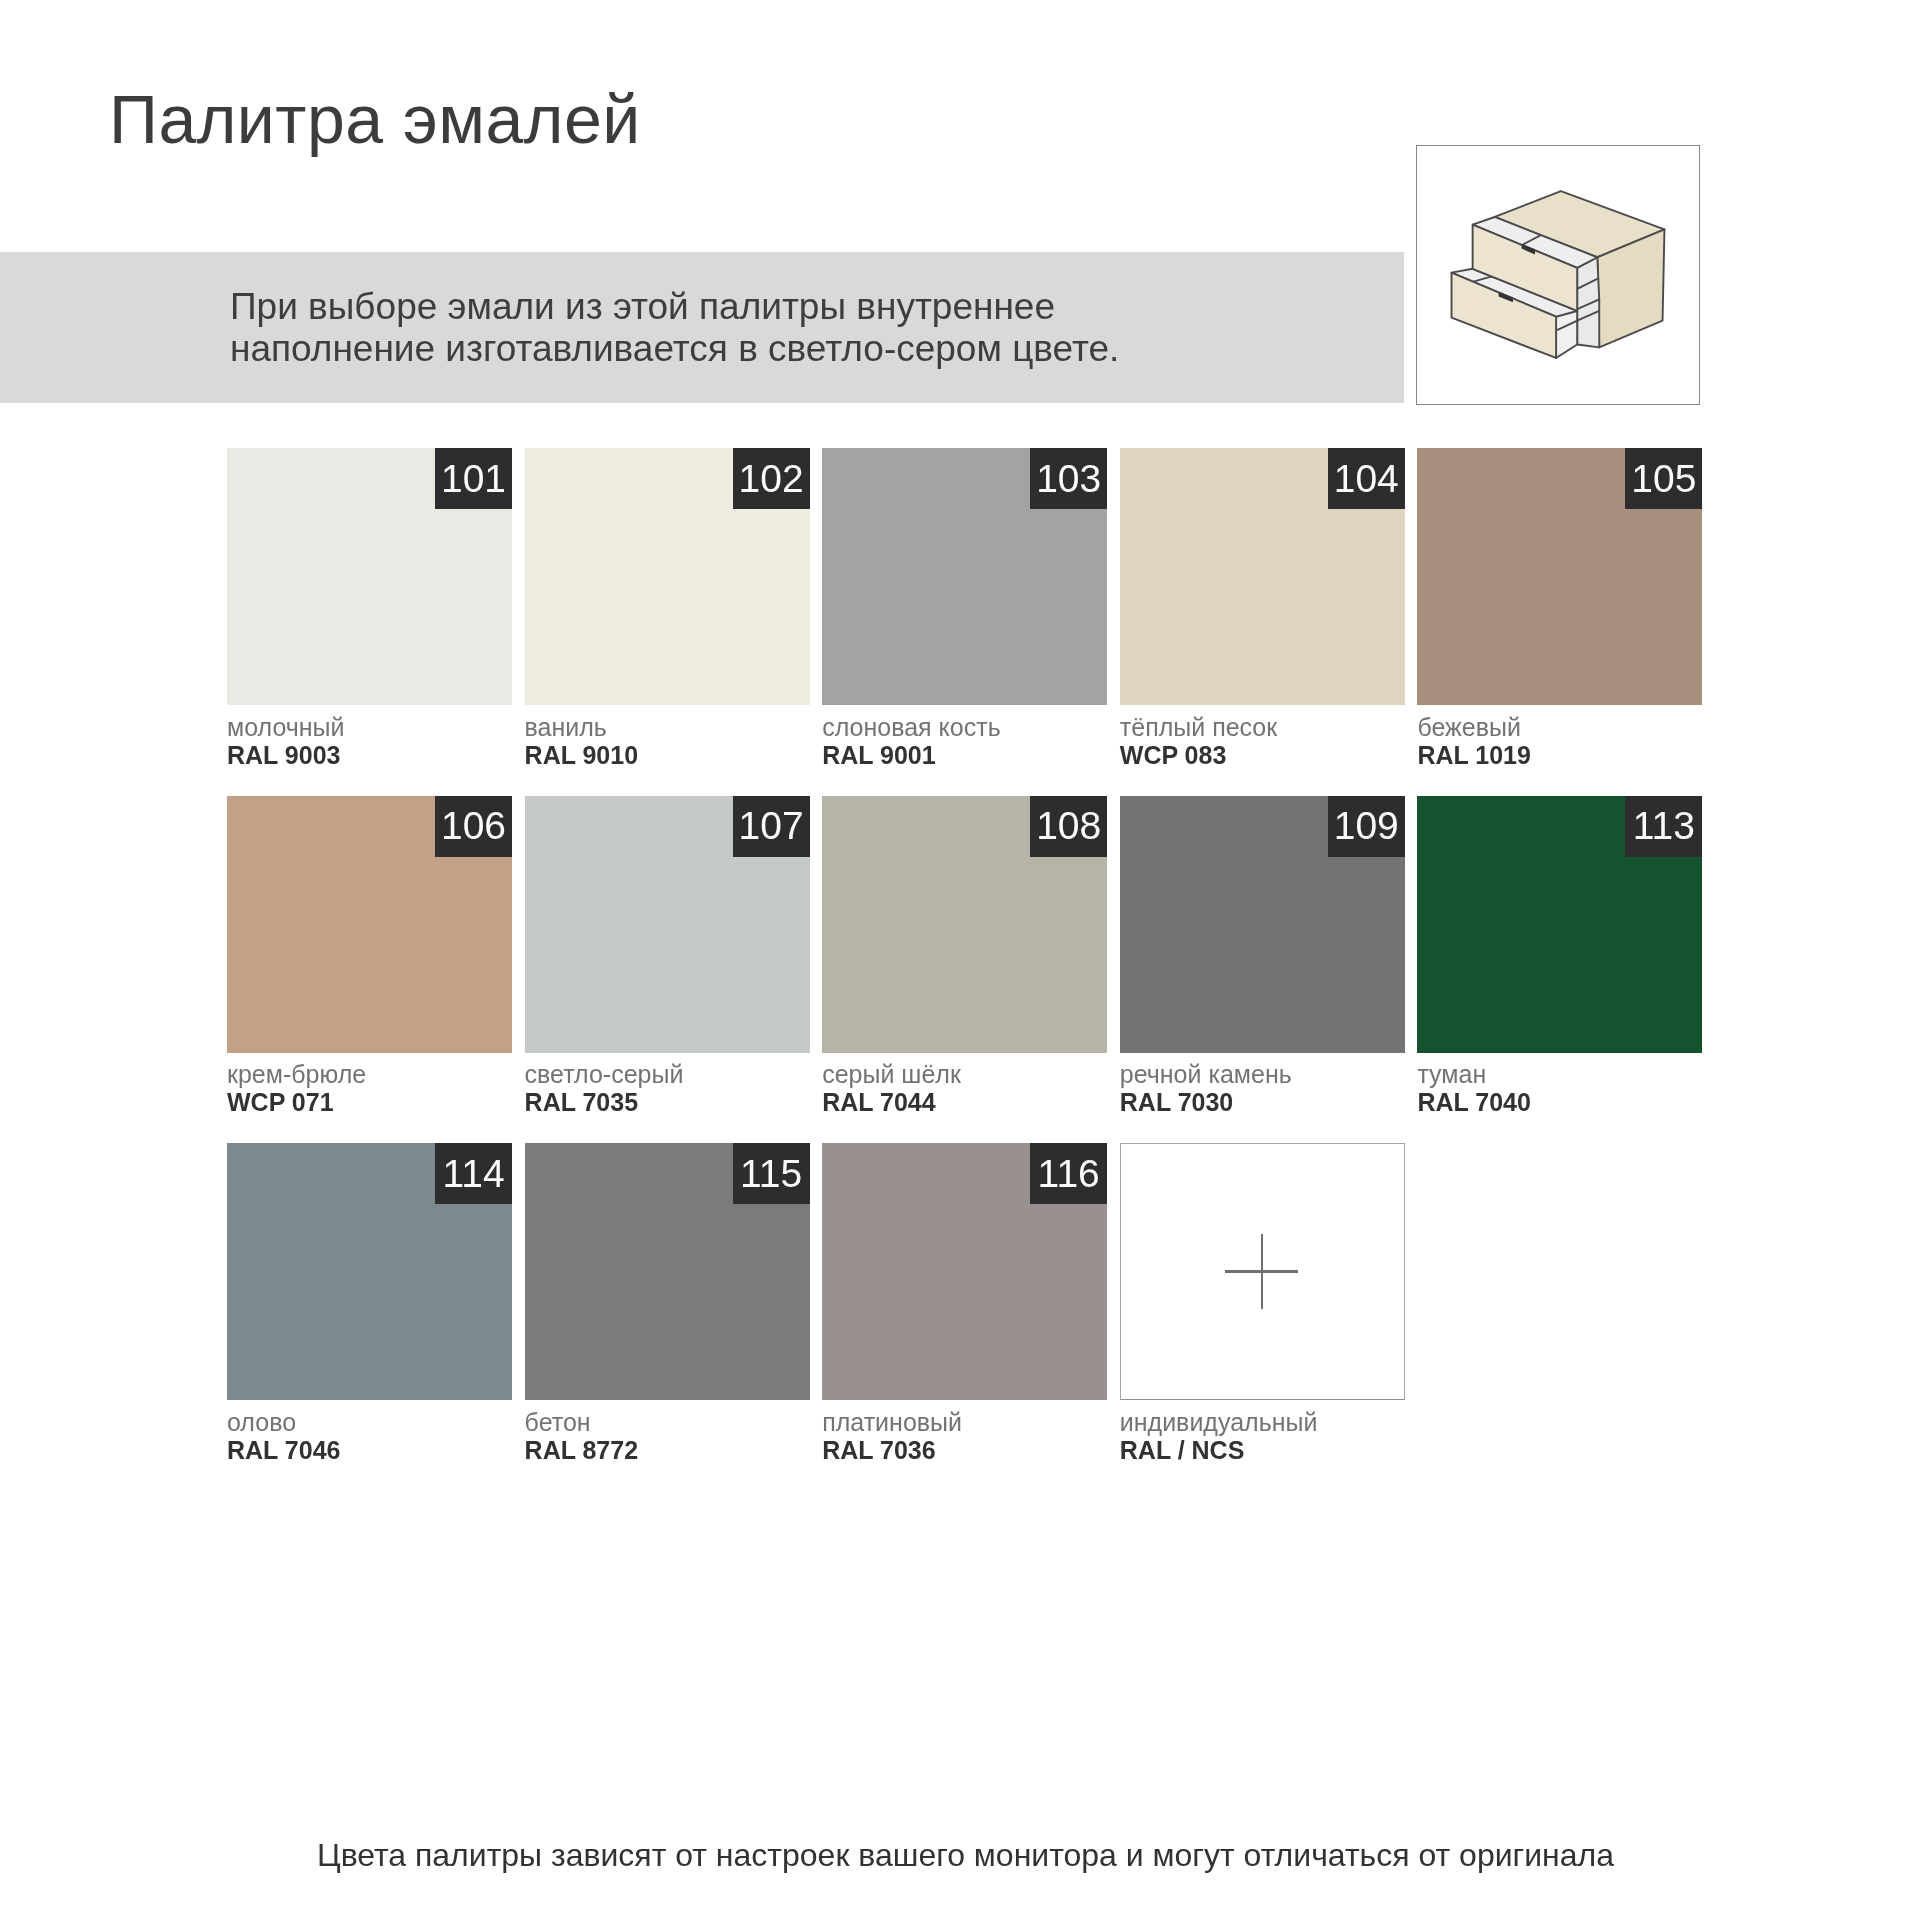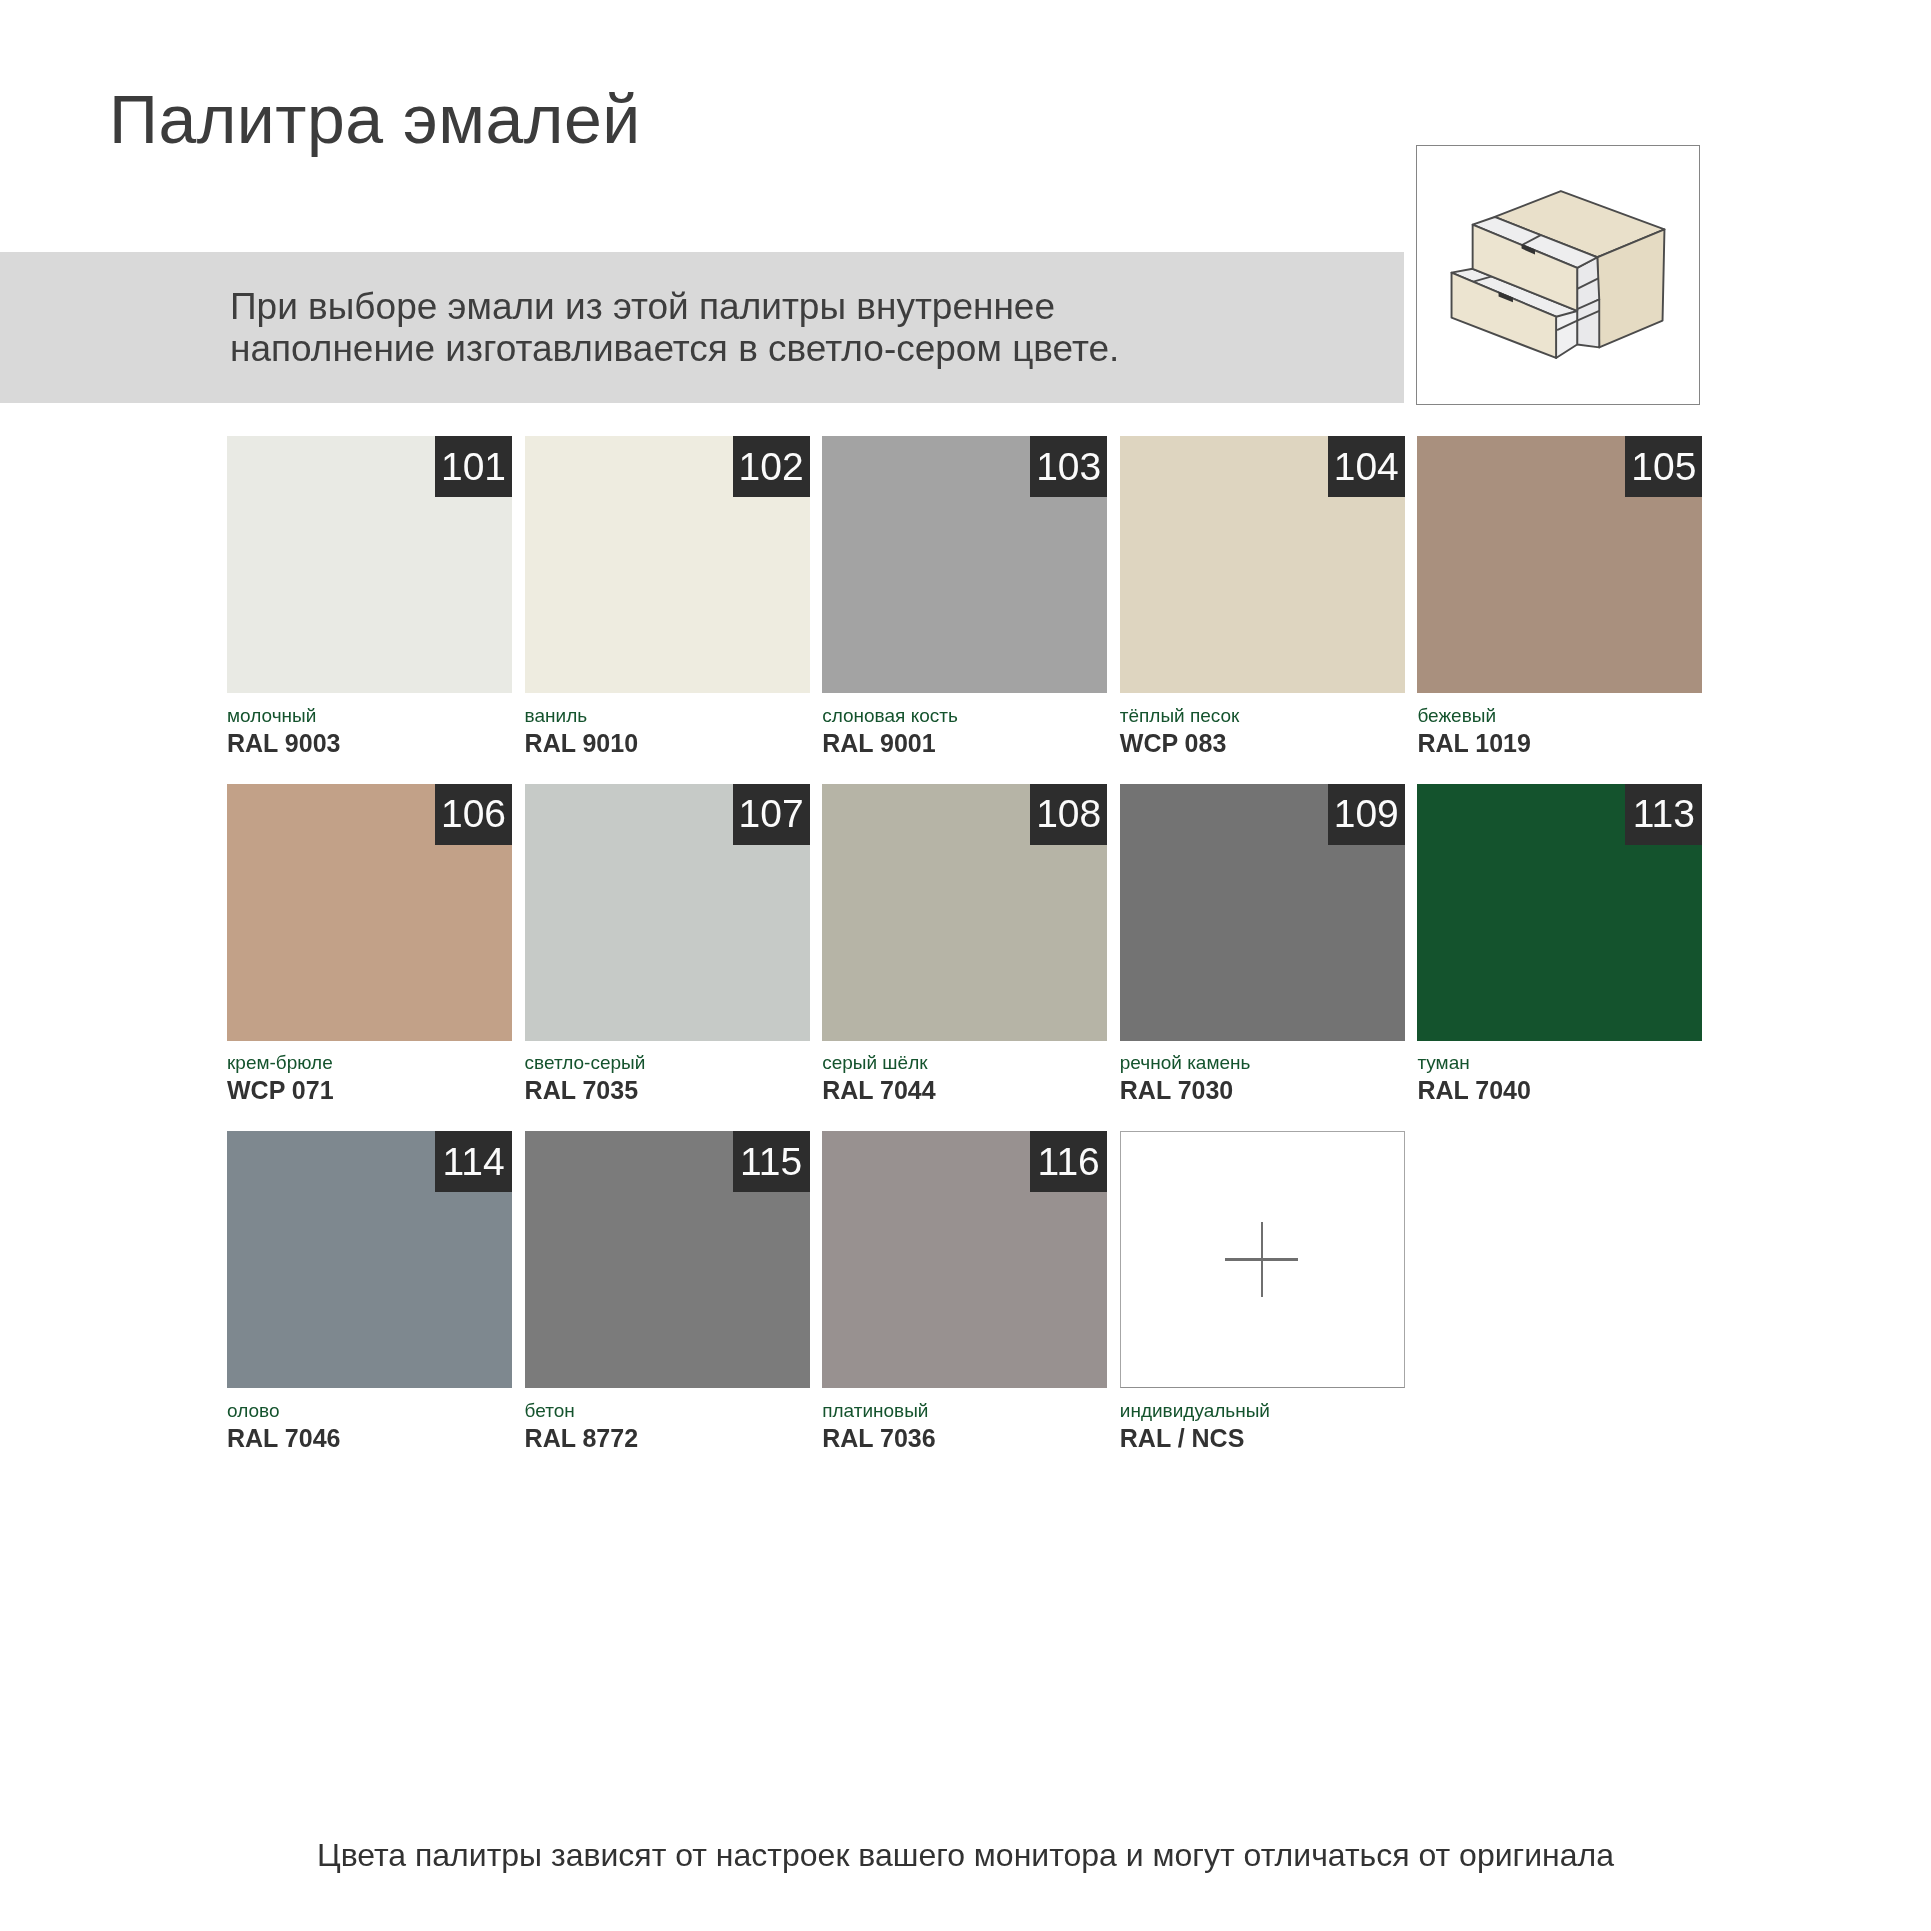--- a/index.html
+++ b/index.html
@@ -21,21 +21,21 @@
   .note-text {
     margin-left:230px; font-size:37px; line-height:42px; color:#3e3e3e;
   }
   .drawer-box {
     position:absolute; left:1416px; top:145px; width:284px; height:260px;
     background:#ffffff; border:1.9px solid #858585; box-sizing:border-box;
   }
   .drawer-box svg { display:block; width:100%; height:100%; }
 
   .palette {
-    position:absolute; left:227px; top:436px; width:1474px;
+    position:absolute; left:227px; top:448px; width:1474px;
     display:grid; grid-template-columns:repeat(5,285px);
     column-gap:12.6px; row-gap:26px;
   }
   .cell { width:285px; }
   .tile { position:relative; width:285px; height:257px; }
   .tile.custom {
     box-sizing:border-box; background:#ffffff;
     border:1px solid #a6a6a6; border-bottom:1.9px solid #8f8f8f;
   }
   .badge {
@@ -49,21 +49,21 @@
   .custom .plus { display:block; }
   .plus-v {
     position:absolute; left:50%; top:50%; width:1.9px; height:75px;
     margin-left:-1px; margin-top:-38px; background:#6f6f6f;
   }
   .plus-h {
     position:absolute; left:50%; top:50%; width:73px; height:2.9px;
     margin-left:-37px; margin-top:-1.9px; background:#6f6f6f;
   }
   .swatch-name {
-    margin-top:8.7px; font-size:19px; line-height:27px; color:#14532d;
+    margin-top:8.7px; font-size:25px; line-height:27px; color:#737373;
   }
   .swatch-code {
     font-size:25px; line-height:29px; color:#323232; font-weight:bold;
   }
   .footer-note {
     position:absolute; left:0; top:1837px; width:1931px;
     text-align:center; font-size:32px; color:#323232;
   }
 </style>
 </head>

